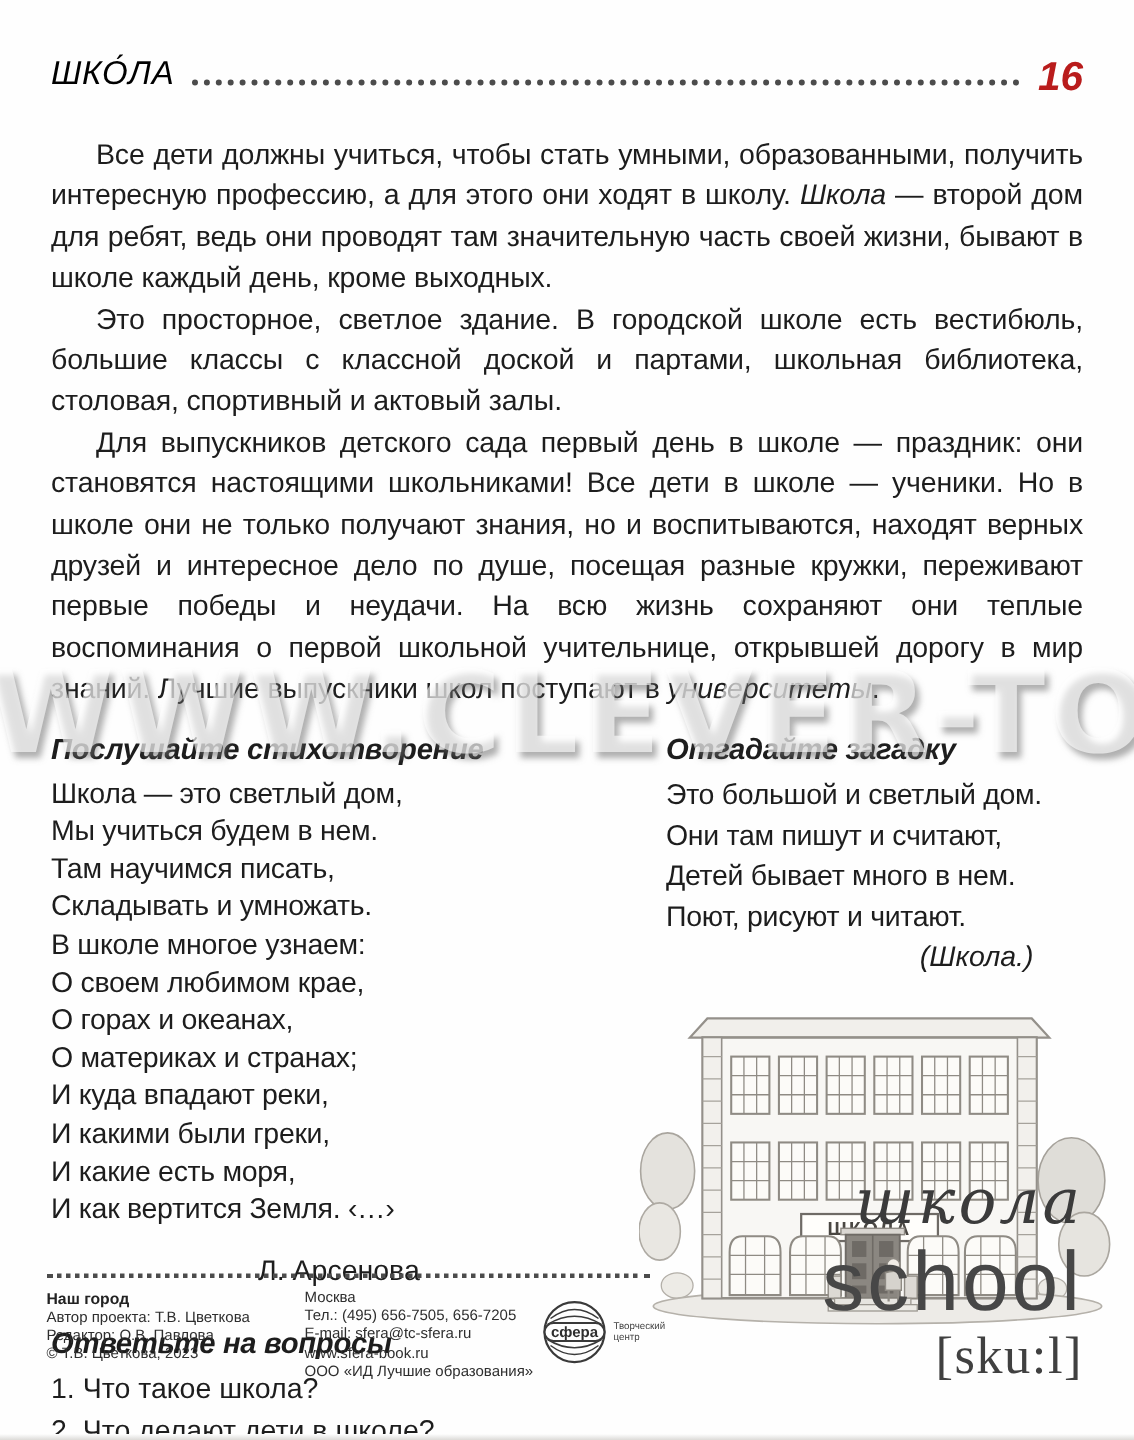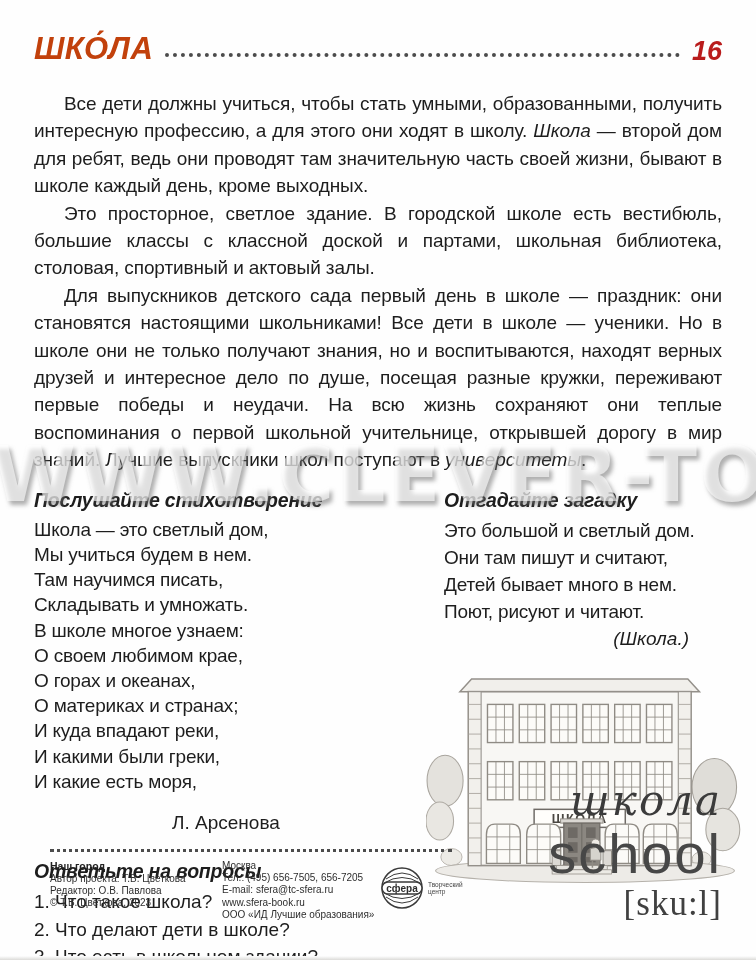--- a/index.html
+++ b/index.html
@@ -6,21 +6,21 @@
   body{
     width:756px;height:960px;position:relative;overflow:hidden;
     background:#fefefe;
     font-family:"Liberation Sans",sans-serif;
     color:#1d1d1d;
   }
   .page{position:absolute;inset:0;padding:34px 34px 0 34px;box-sizing:border-box;}
 
   
   .header{display:flex;align-items:flex-end;gap:12px;margin-bottom:26px;}
-  .title{font-size:31px;font-weight:bold;font-style:italic;letter-spacing:.5px;color:#c2410c;line-height:30px;}
+  .title{font-size:22px;font-weight:normal;font-style:italic;letter-spacing:.5px;color:#000000;line-height:30px;}
   .leader{flex:1;border-bottom:4px dotted #4c4c4c;height:0;margin-bottom:7px;}
   .pagenum{font-size:27px;font-weight:bold;font-style:italic;color:#b91c1c;line-height:26px;}
 
   
   .para{font-size:19px;line-height:27.4px;text-align:justify;text-indent:30px;margin:0;letter-spacing:-.1px;}
 
   
   .columns{display:flex;margin-top:15px;}
   .col-left{width:376px;flex:none;}
   .col-right{flex:1;margin-left:34px;min-width:0;}
@@ -35,21 +35,21 @@
   
   .illustration{margin:12px 0 0 -18px;width:318px;}
 
   
   .vocab{position:absolute;right:34px;top:778px;text-align:right;z-index:2;}
   .vocab-ru{font-family:"DejaVu Serif",serif;font-style:italic;font-size:42px;line-height:46px;color:#3b3b3b;letter-spacing:2px;}
   .vocab-en{font-size:56px;line-height:60px;color:#474747;letter-spacing:2px;font-weight:normal;}
   .vocab-tr{font-family:"Liberation Serif",serif;font-size:35px;line-height:40px;color:#404040;letter-spacing:1px;}
 
   
-  .footer{position:absolute;left:50px;top:849px;width:402px;z-index:2;}
+  .footer{position:absolute;left:31px;top:849px;width:402px;z-index:2;}
   .footer-rule{border-top:3px dotted #4c4c4c;margin-bottom:8px;}
   .footer-cols{display:flex;align-items:flex-start;}
   .fcol1{width:172px;flex:none;}
   .fcol2{width:158px;flex:none;}
   .footer .line{font-size:10px;line-height:12.2px;color:#2e2e2e;}
   .footer .series{font-weight:bold;font-size:10.5px;line-height:13px;color:#222;}
   .logo-wrap{display:flex;align-items:center;gap:4px;margin-top:6px;}
   .logo-caption{font-size:6.5px;line-height:7px;color:#444;width:34px;}
 
   
@@ -88,20 +88,21 @@
             <div class="poem-line">Мы учиться будем в нем.</div>
             <div class="poem-line">Там научимся писать,</div>
             <div class="poem-line">Складывать и умножать.</div>
             <div class="poem-line">В школе многое узнаем:</div>
             <div class="poem-line">О своем любимом крае,</div>
             <div class="poem-line">О горах и океанах,</div>
             <div class="poem-line">О материках и странах;</div>
             <div class="poem-line">И куда впадают реки,</div>
             <div class="poem-line">И какими были греки,</div>
             <div class="poem-line">И какие есть моря,</div>
+            <div class="poem-line">И как вертится Земля. ‹…›</div>
           </div>
         <div class="poem-author">Л. Арсенова</div>
       </div>
       <div class="questions">
         <div class="sec-heading">Ответьте на вопросы</div>
         <div>
             <div class="question-line">1. Что такое школа?</div>
             <div class="question-line">2. Что делают дети в школе?</div>
             <div class="question-line">3. Что есть в школьном здании?</div>
           </div>

